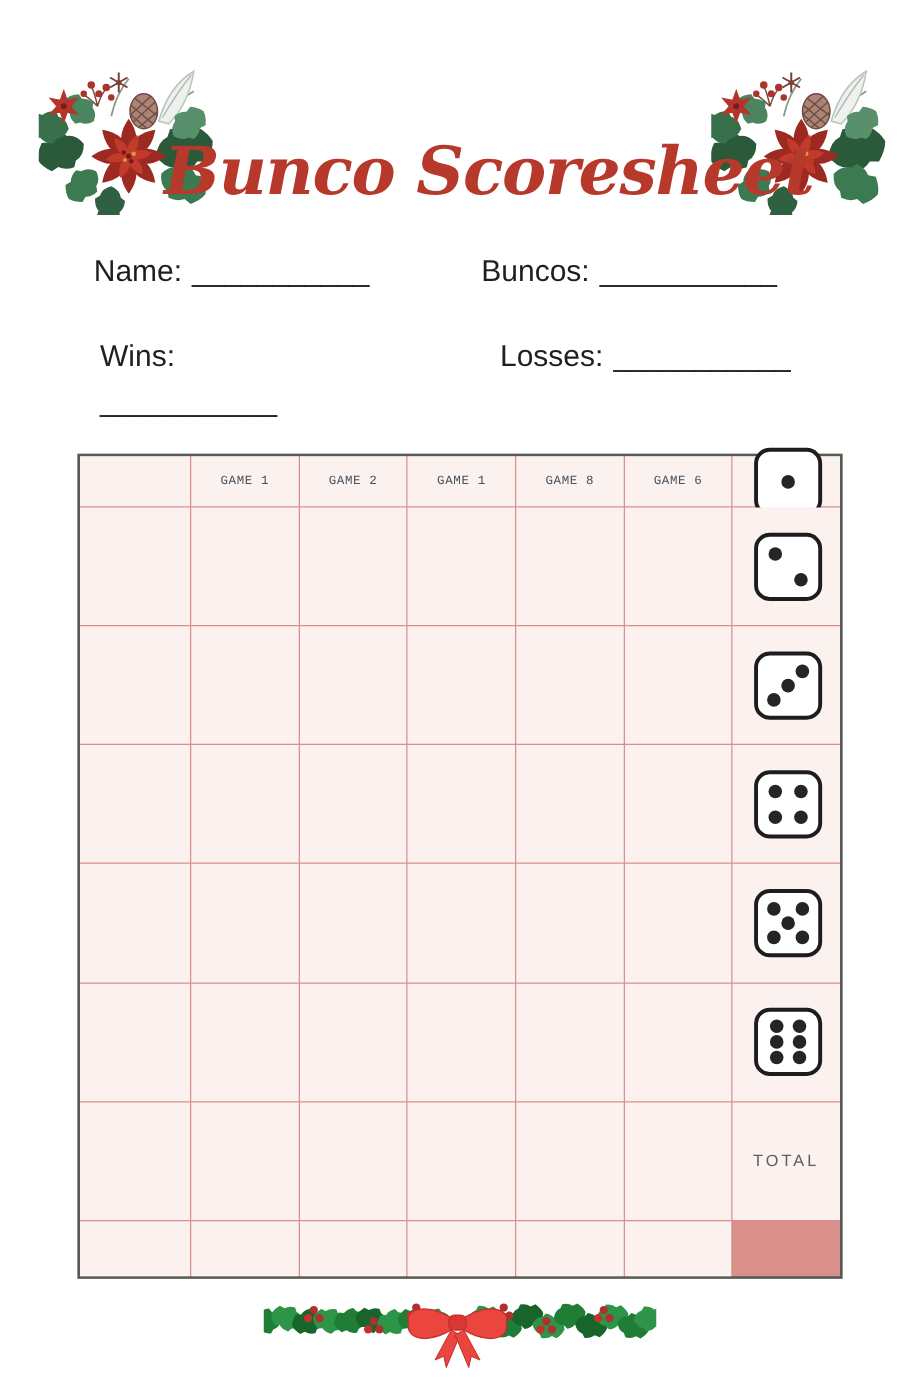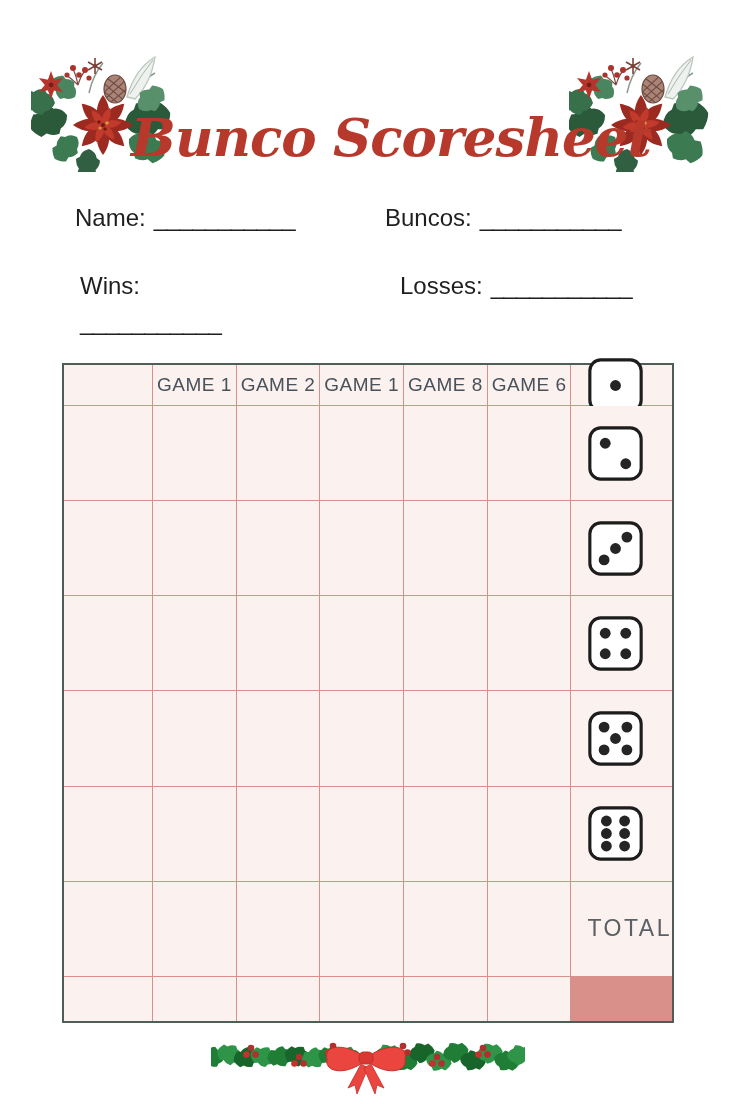--- a/index.html
+++ b/index.html
@@ -21,24 +21,24 @@
   #f-wins{left:80px;top:272px;flex-direction:column;}
   #f-losses{left:388px;top:272px;margin-left:12px;}
   
   .score-table{position:absolute;left:62px;top:363px;width:612px;height:660px;
                box-sizing:border-box;border:2.5px solid var(--table-border,#4e5e56);
                background:var(--grid-line,#d9908a);
                display:grid;grid-template-columns:88px repeat(6,1fr);
                grid-template-rows:40px repeat(6,1fr) 44px;grid-gap:1px;}
   .cell{background:var(--cell-background,#fbf1ef);}
   .cell.header{display:flex;align-items:center;justify-content:center;
-               color:var(--header-text,#49515a);font-size:19px;letter-spacing:.5px;}
+               color:var(--header-text,#49515a);font-size:10px;letter-spacing:.5px;font-family:Liberation Mono, monospace;}
   .cell.dice-cell{display:flex;align-items:center;padding-left:16px;box-sizing:border-box;}
   .cell.total-cell{display:flex;align-items:center;padding-left:16px;box-sizing:border-box;
-                   color:var(--total-text,#5b6065);font-size:23px;letter-spacing:2.5px;}
+                   color:var(--total-text,#5b6065);font-size:13px;letter-spacing:2.5px;}
   
   .garland{position:absolute;left:211px;top:1036px;width:314px;height:64px;}
   .defs-svg{position:absolute;width:0;height:0;overflow:hidden;}
 </style>
 </head>
 <body>
 
 <svg class="defs-svg" aria-hidden="true">
   <defs>
     <path id="holly-leaf" d="M0,0 Q2,-6 7,-7 L9,-10 Q14,-10 17,-7 L21,-8 Q25,-4 26,0 Q25,4 21,8 L17,7 Q14,10 9,10 L7,7 Q2,6 0,0 Z"></path>

